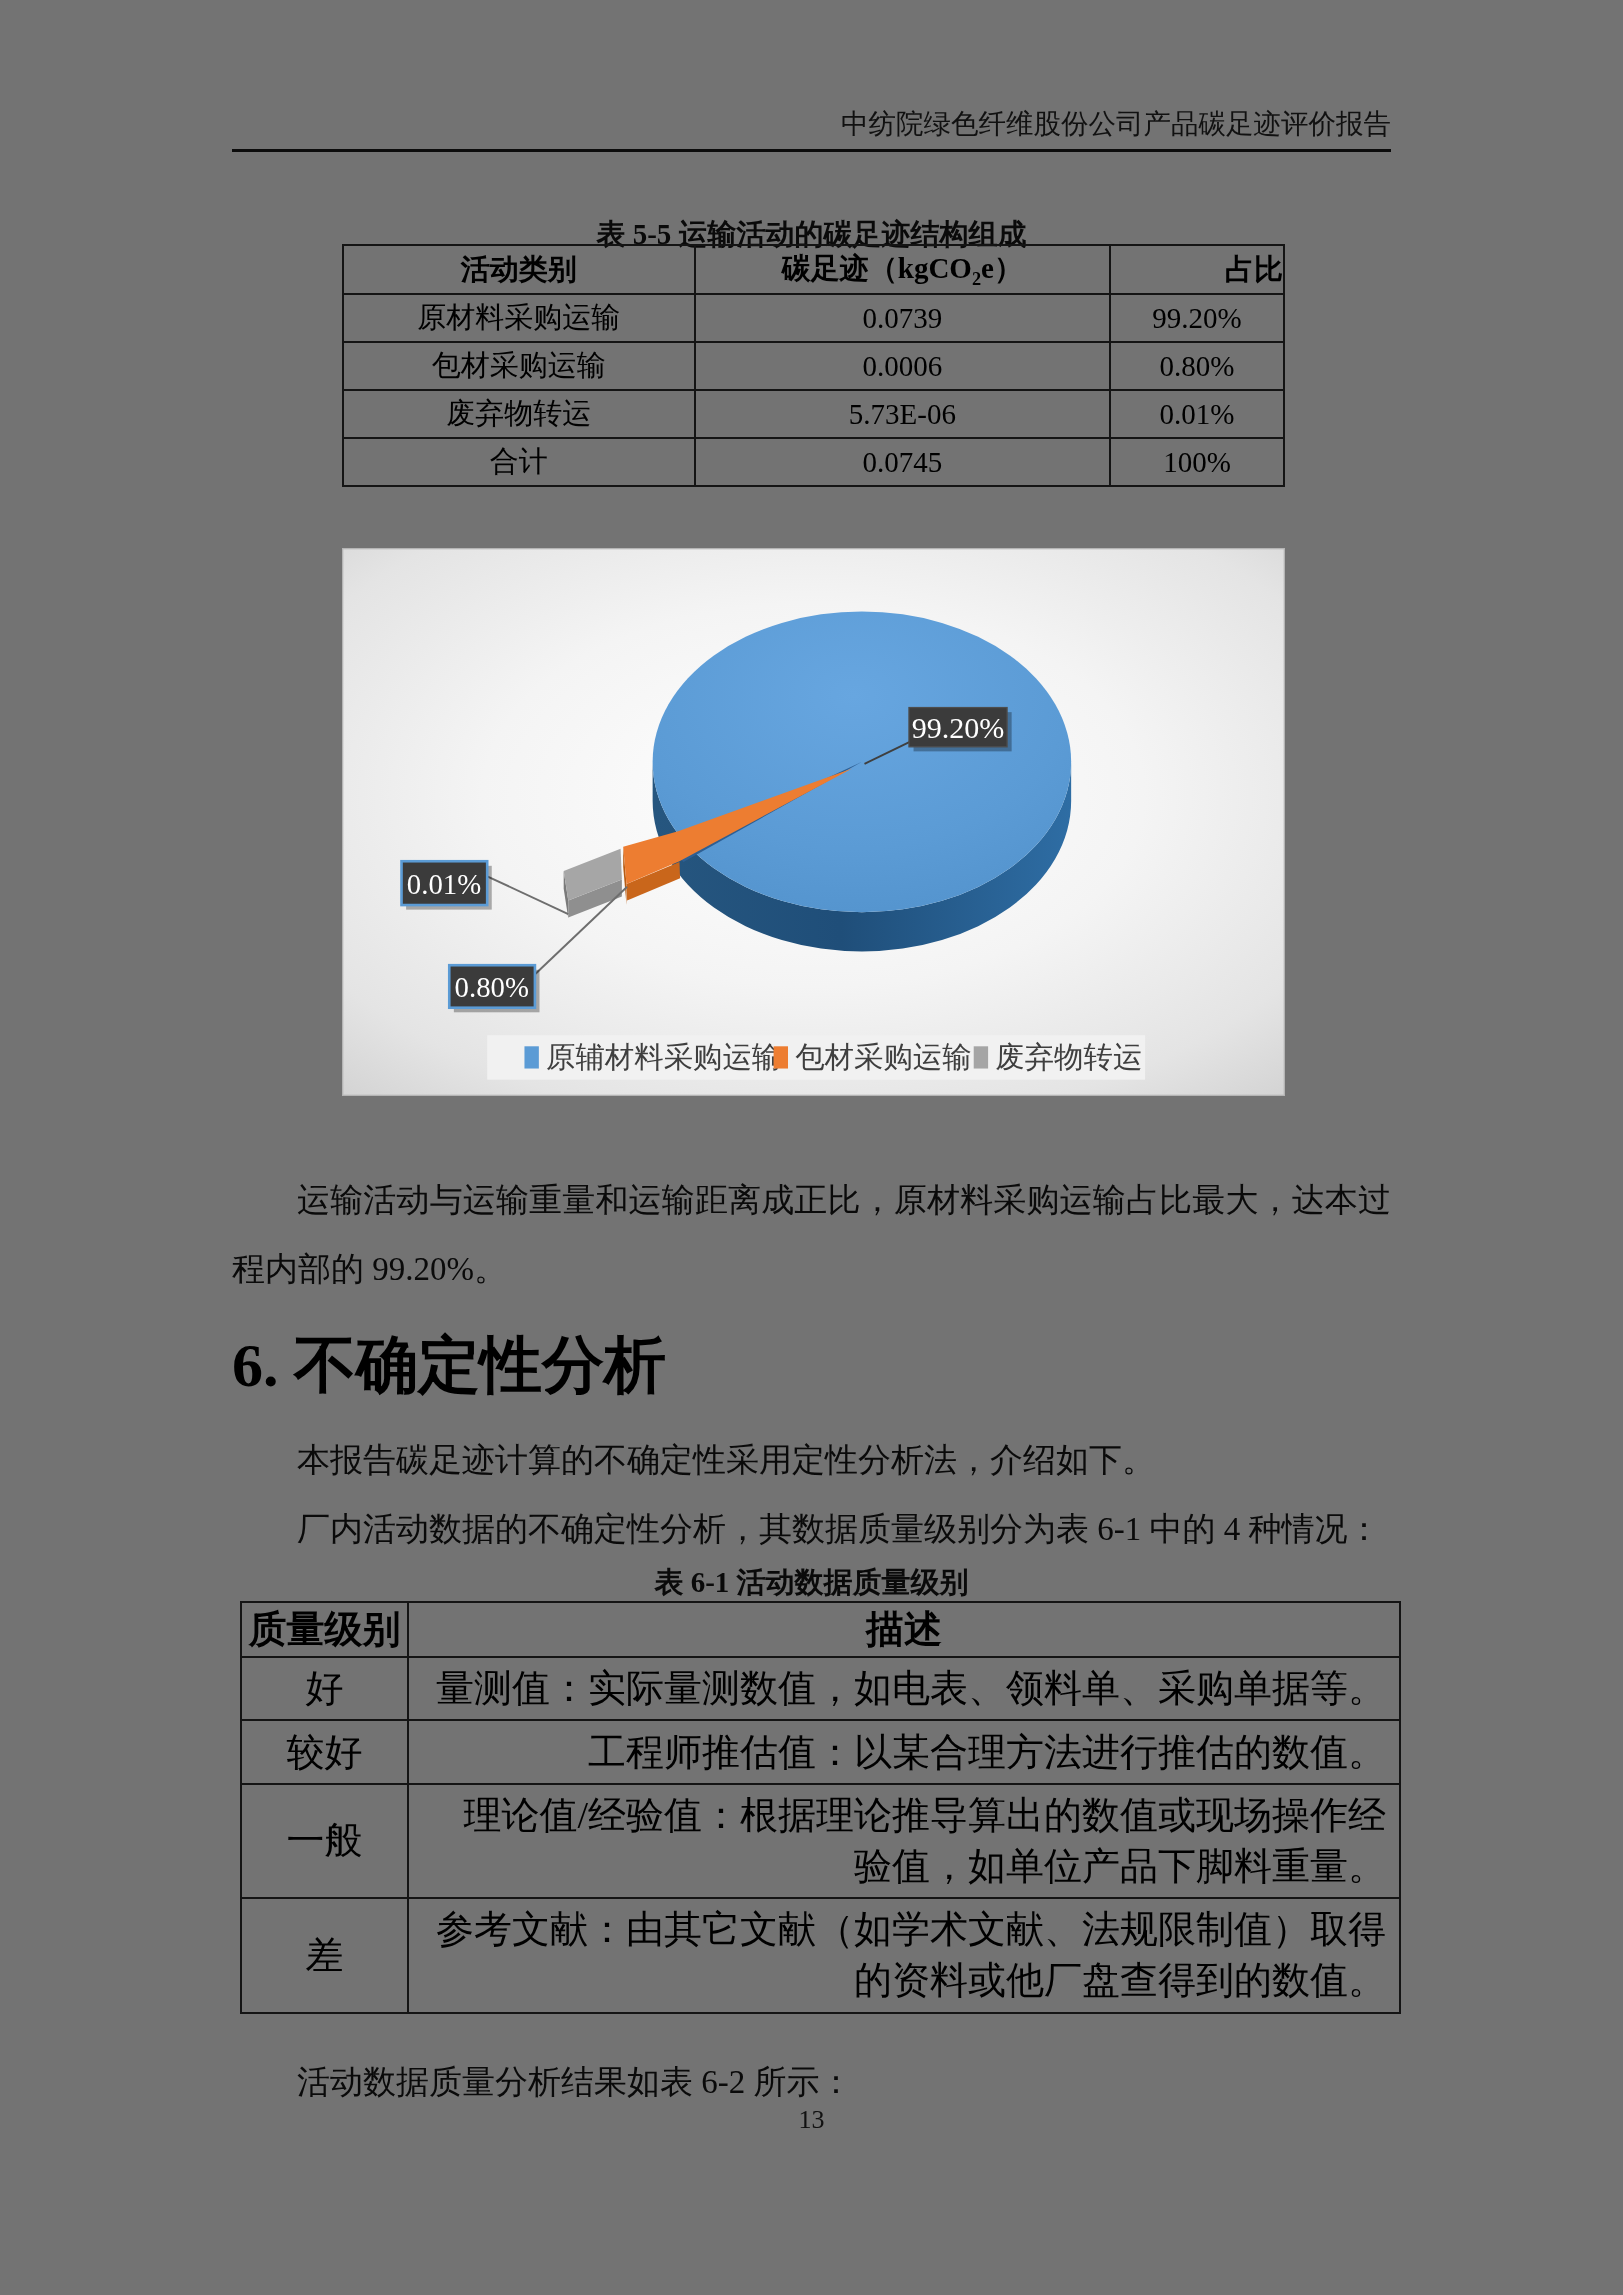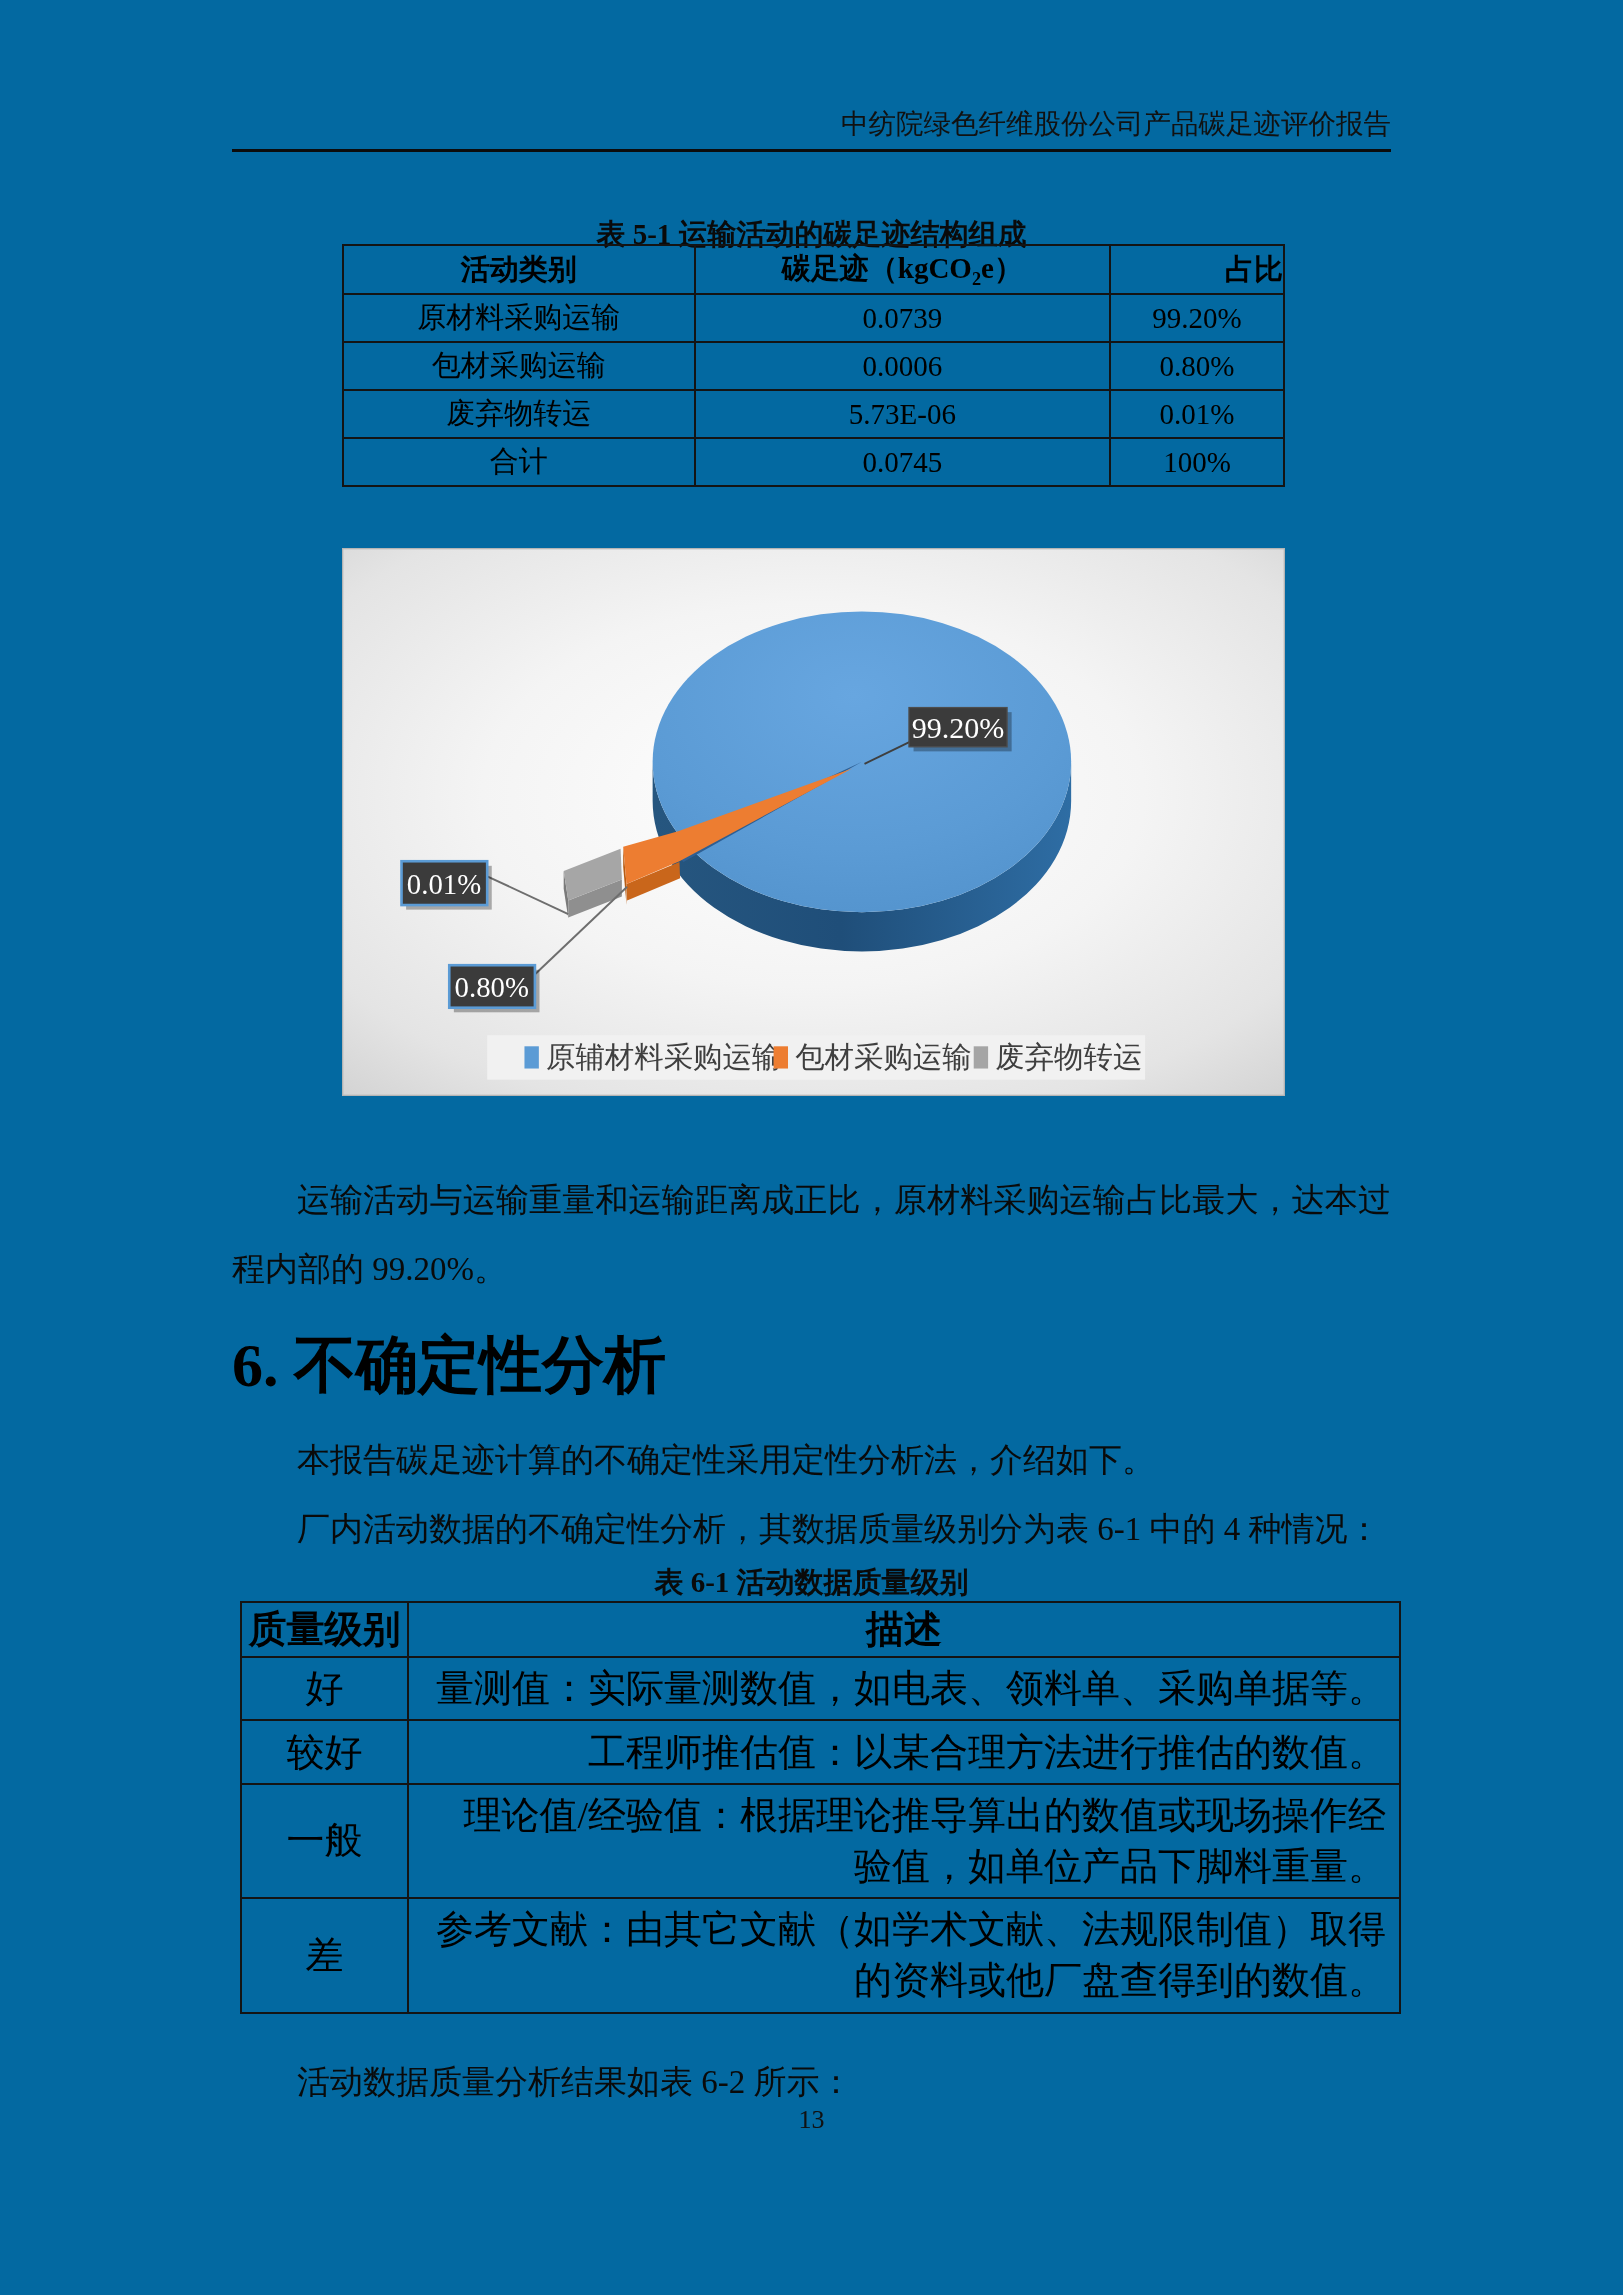--- a/index.html
+++ b/index.html
@@ -1,17 +1,17 @@
 <!DOCTYPE html>
 <html style="font-size:10.5px"><head>
 <meta charset="utf-8">
 <style>
   html,body{margin:0;padding:0;background:#888;}
   .page{
-    position:relative;width:1623px;height:2295px;background:#0369a1;
+    position:relative;width:1623px;height:2295px;background:#737373;
     font-family:"Liberation Serif","DejaVu Serif",serif;color:#000;overflow:hidden;text-decoration:underline;
   }
   .abs{position:absolute;}
   
   .doc-header{left:232px;top:105px;width:1159px;text-align:right;font-size:27.5px;line-height:37px;color:#111;}
   .header-rule{left:232px;top:149px;width:1159px;height:0;border-top:3.9px solid #0c0c0c;}
   
   .tbl-caption{width:1159px;left:232px;text-align:center;font-size:29px;font-weight:600;color:#0a0a0a;}
   .fig-caption{width:1159px;left:232px;text-align:center;font-size:29px;font-weight:600;color:#0a0a0a;}
   
@@ -45,21 +45,21 @@
   .page-num{left:232px;top:2105px;width:1159px;text-align:center;font-size:26px;color:#111;}
 </style>
 </head>
 <body>
 
 <div class="page">
 
   <div class="abs doc-header">中纺院绿色纤维股份公司产品碳足迹评价报告</div>
   <div class="abs header-rule"></div>
 
-  <div class="abs tbl-caption" style="top:215px;">表 5-1 运输活动的碳足迹结构组成</div>
+  <div class="abs tbl-caption" style="top:215px;">表 5-5 运输活动的碳足迹结构组成</div>
 
   <table class="abs t55">
     <tbody>
         <tr>
       <th class="c1">活动类别</th>
       <th class="c2"><span>碳足迹（kgCO</span><sub>2</sub><span>e）</span></th>
       <th class="c3">占比</th>
     </tr>
     <tr>
       <td>原材料采购运输</td>

